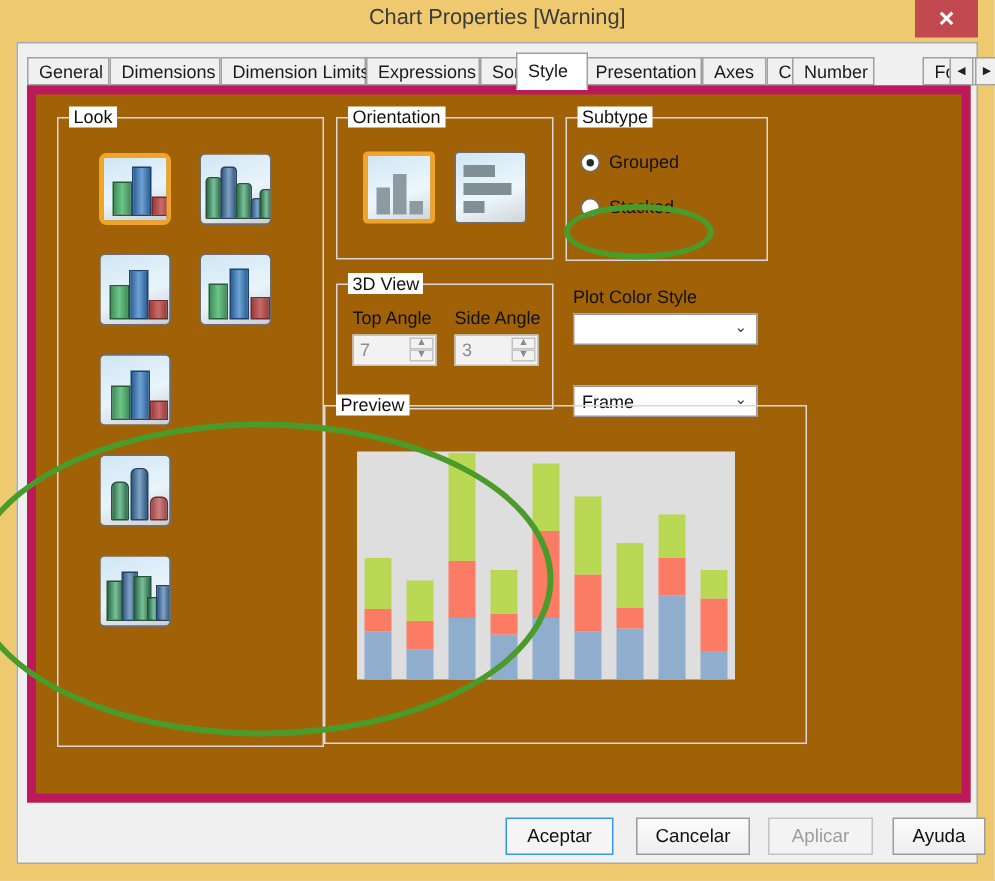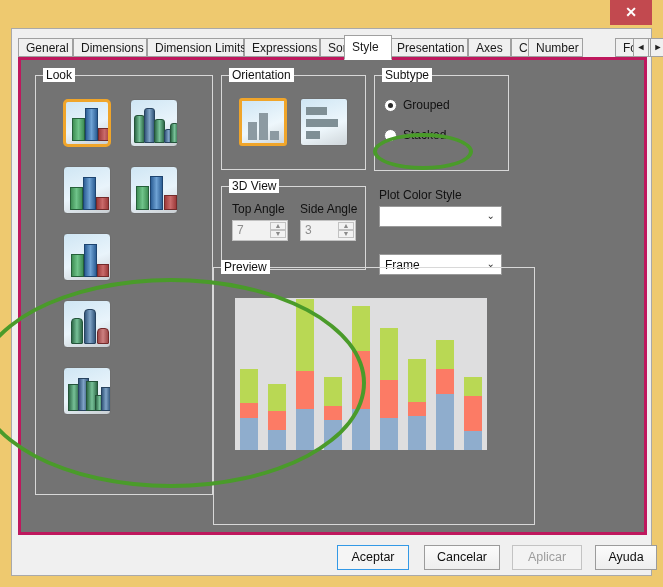--- a/index.html
+++ b/index.html
@@ -120,22 +120,22 @@
     cursor: pointer;
   }
 
   
   #tabpage {
     position: absolute;
     left: 6px;
     top: 28px;
     width: 629px;
     height: 478px;
-    background: #737373;
-    border: 3px solid #be185d;
+    background: #a16207;
+    border: 6px solid #be185d;
     box-sizing: border-box;
   }
 
   
   .group {
     position: absolute;
     border: 1px solid #d8d8d8;
     box-sizing: border-box;
   }
   .group > .legend {
@@ -324,20 +324,21 @@
     cursor: default;
   }
 </style>
 </head>
 <body>
 
 <div id="window">
   <div id="window-frame"></div>
 
   <div id="titlebar">
+    <div id="title-text">Chart Properties [Warning]</div>
     <div id="close-button">✕</div>
   </div>
 
   <div id="client">
 
     <div id="tabstrip">
       <div class="tab" style="left:0px;   width:55px;">General</div>
       <div class="tab" style="left:55px;  width:74px;">Dimensions</div>
       <div class="tab" style="left:129px; width:97px;">Dimension Limits</div>
       <div class="tab" style="left:226px; width:76px;">Expressions</div>
@@ -483,21 +484,21 @@
       <div class="combo" style="left:358px; top:146px; width:123px;">
         <div class="cval"></div>
         <div class="carrow">⌄</div>
       </div>
 
       <div class="combo" style="left:358px; top:194px; width:123px;">
         <div class="cval">Frame</div>
         <div class="carrow">⌄</div>
       </div>
 
-      <div class="group" style="left:192px; top:207px; width:322px; height:258px;">
+      <div class="group" style="left:192px; top:207px; width:322px; height:226px;">
         <div class="legend">Preview</div>
 
         <div id="chart-canvas" style="left:21px; top:30px; width:252px; height:152px;">
 
         <div class="cbar" style="left: 5.32px; width: 17.36px; height: 81.0667px;">
               <div class="seg" style="bottom: 0px; height: 31.5259px; background: rgb(143, 173, 205);"></div>
               <div class="seg" style="bottom: 31.5259px; height: 15.763px; background: rgb(252, 123, 101);"></div>
               <div class="seg" style="bottom: 47.2889px; height: 33.7778px; background: rgb(185, 216, 84);"></div>
             </div>
             <div class="cbar" style="left: 33.32px; width: 17.36px; height: 66.4296px;">

